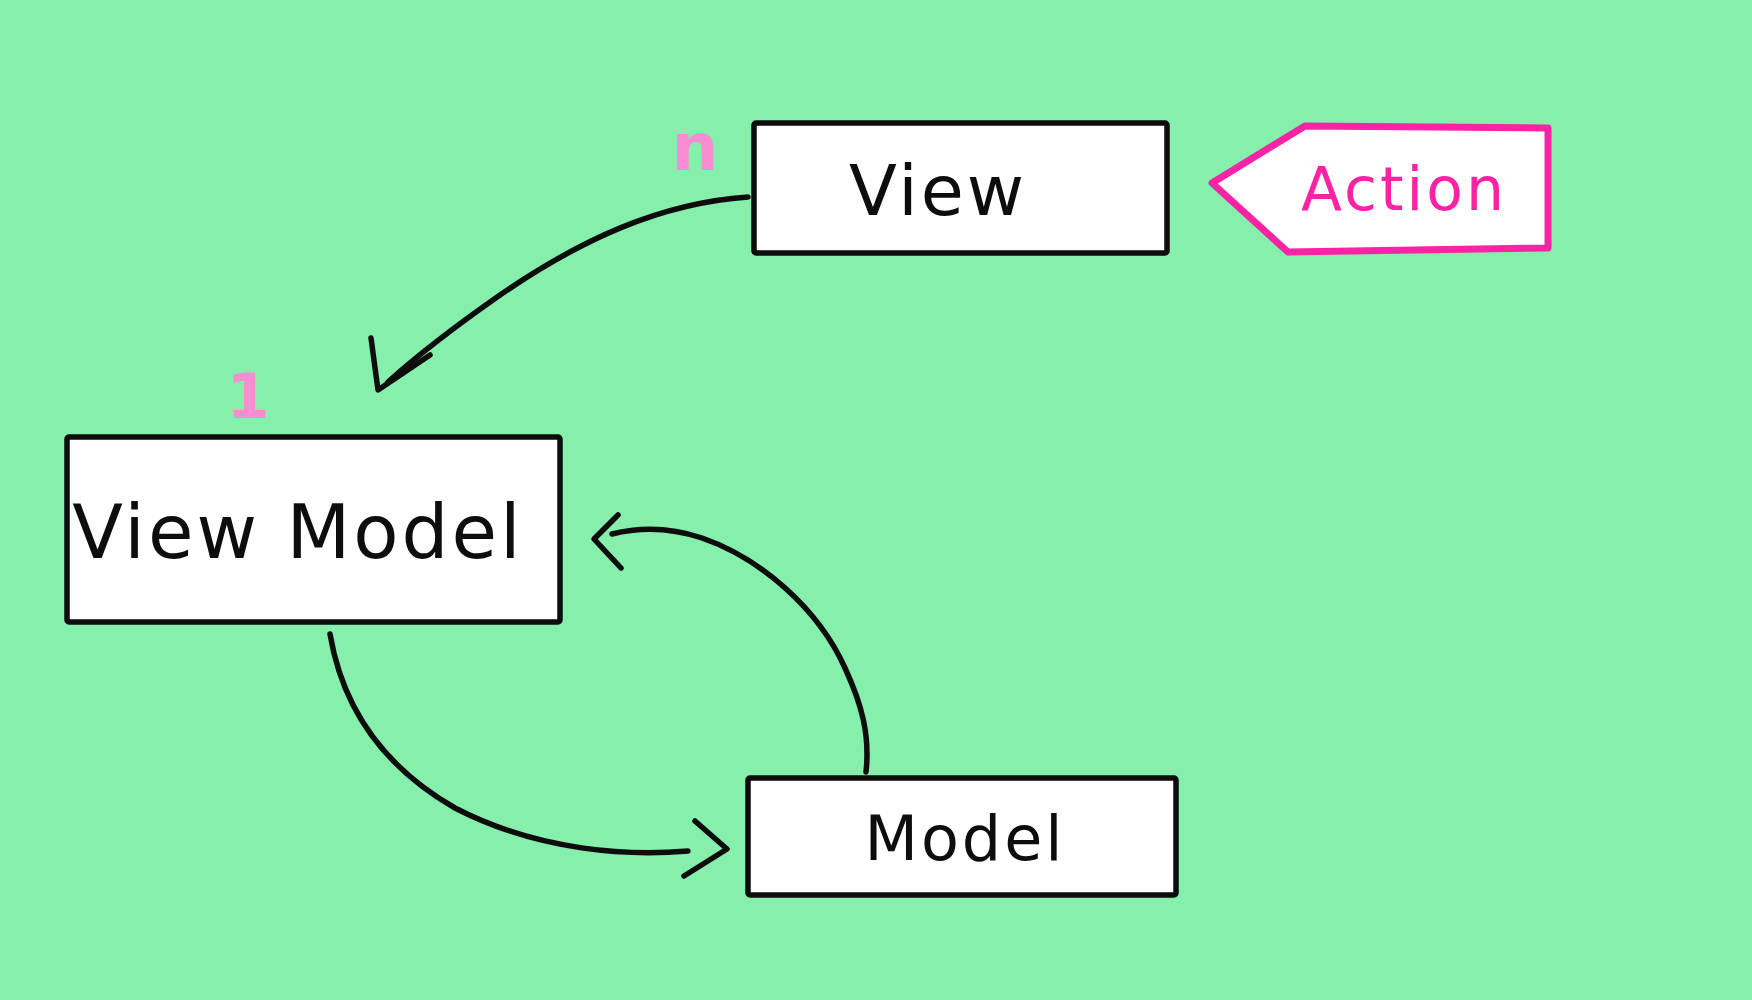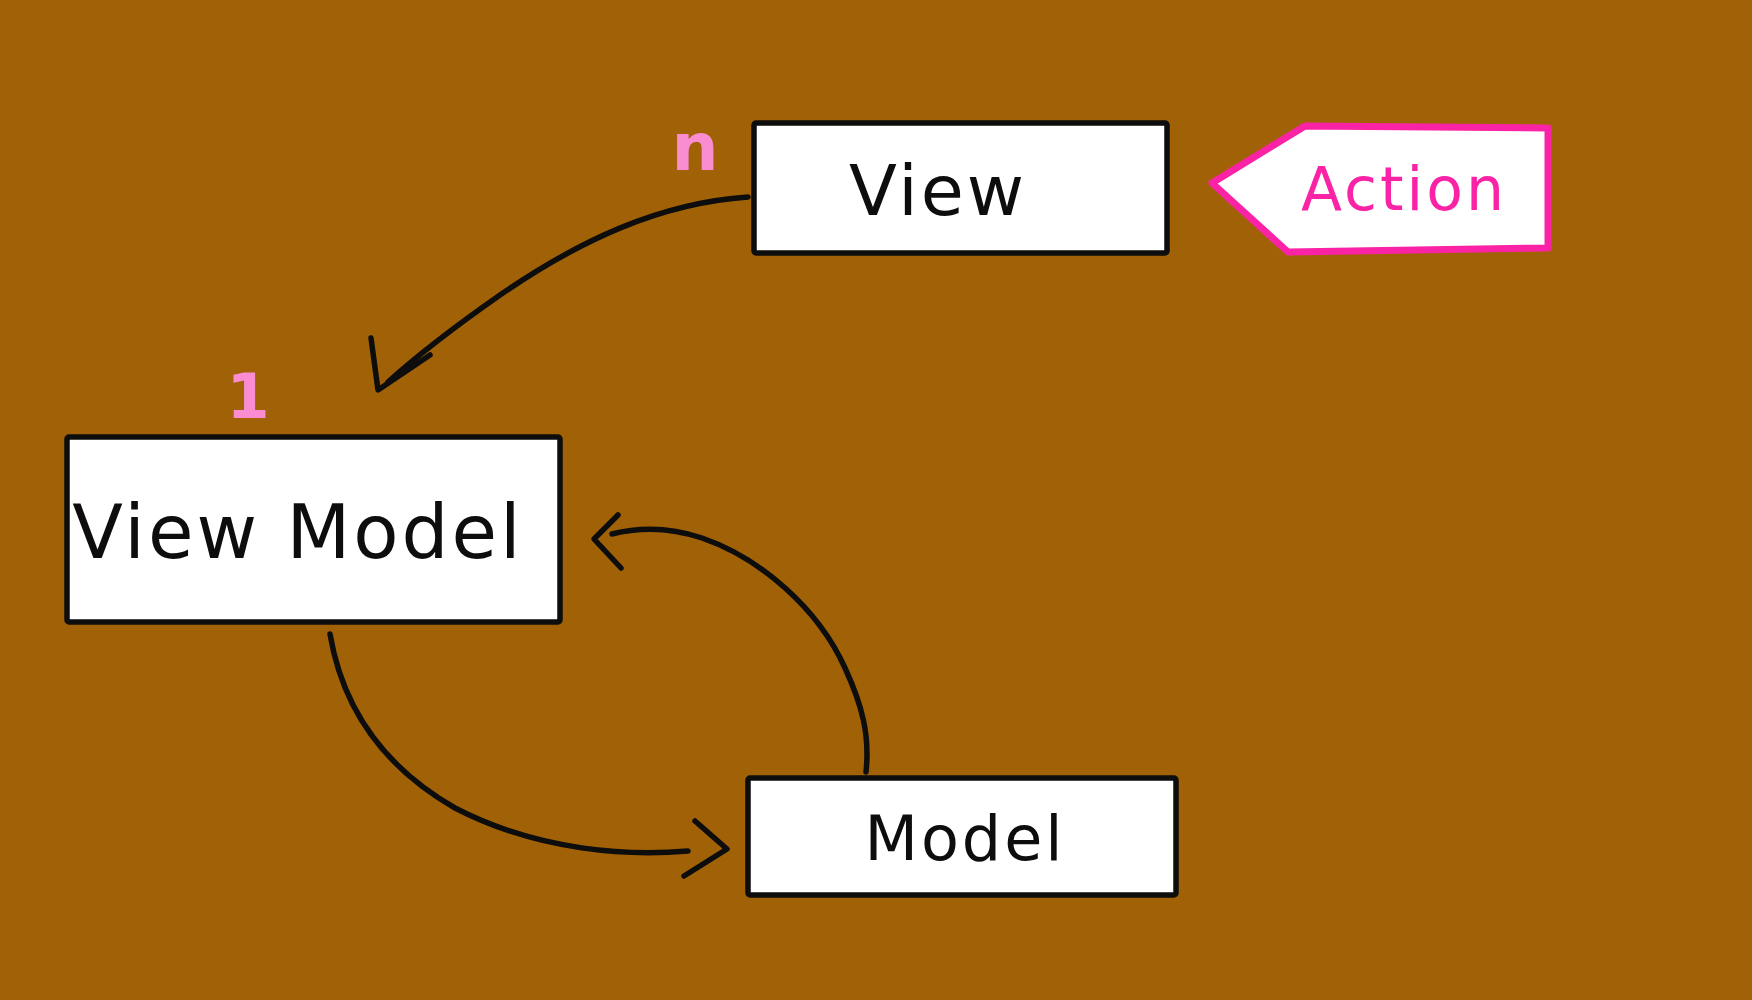--- a/index.html
+++ b/index.html
@@ -4,21 +4,21 @@
 <style>
   html, body {
     margin: 0;
     padding: 0;
     background: #ffffff;
   }
   .canvas {
     position: relative;
     width: 1752px;
     height: 1000px;
-    background: #a16207;
+    background: #86efac;
     overflow: hidden;
     font-family: "DejaVu Sans", "Liberation Sans", sans-serif;
   }
   svg.diagram {
     position: absolute;
     inset: 0;
     width: 100%;
     height: 100%;
   }
   .ink-stroke {

